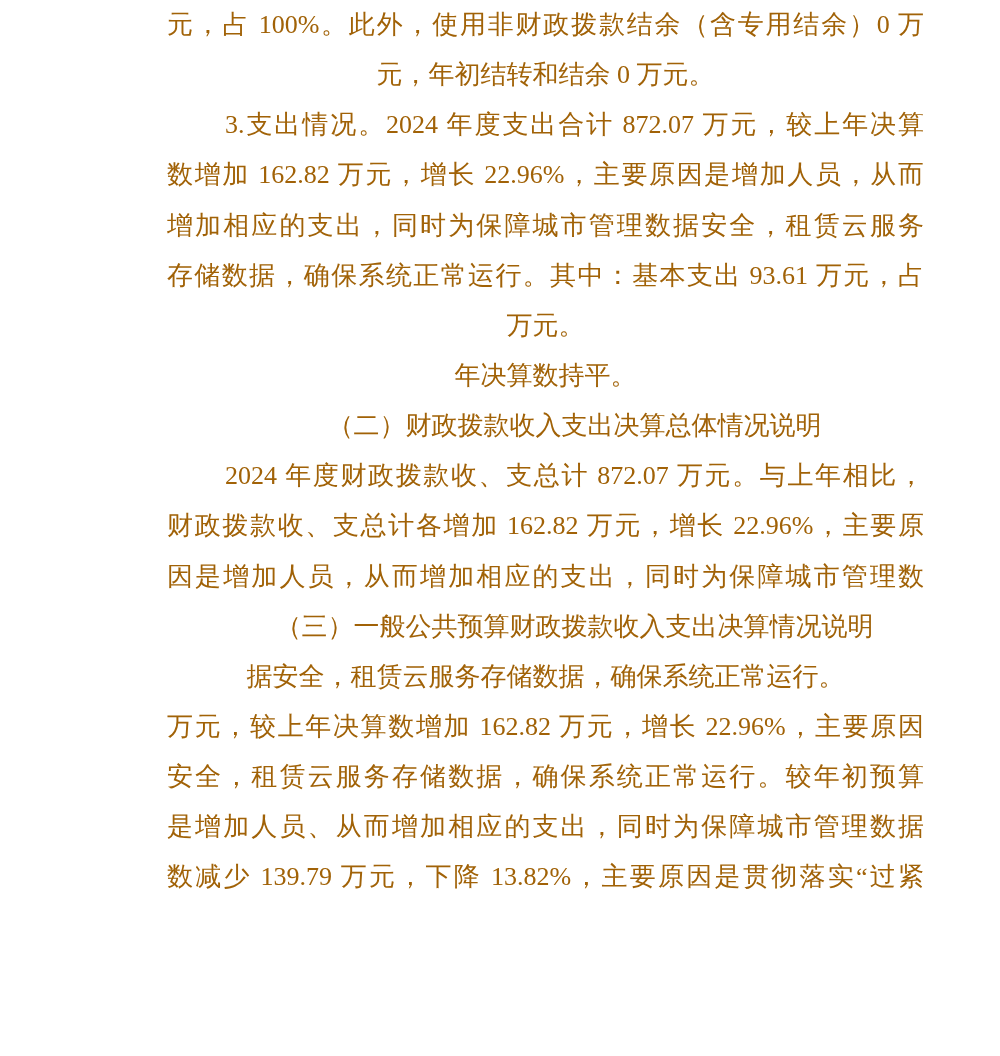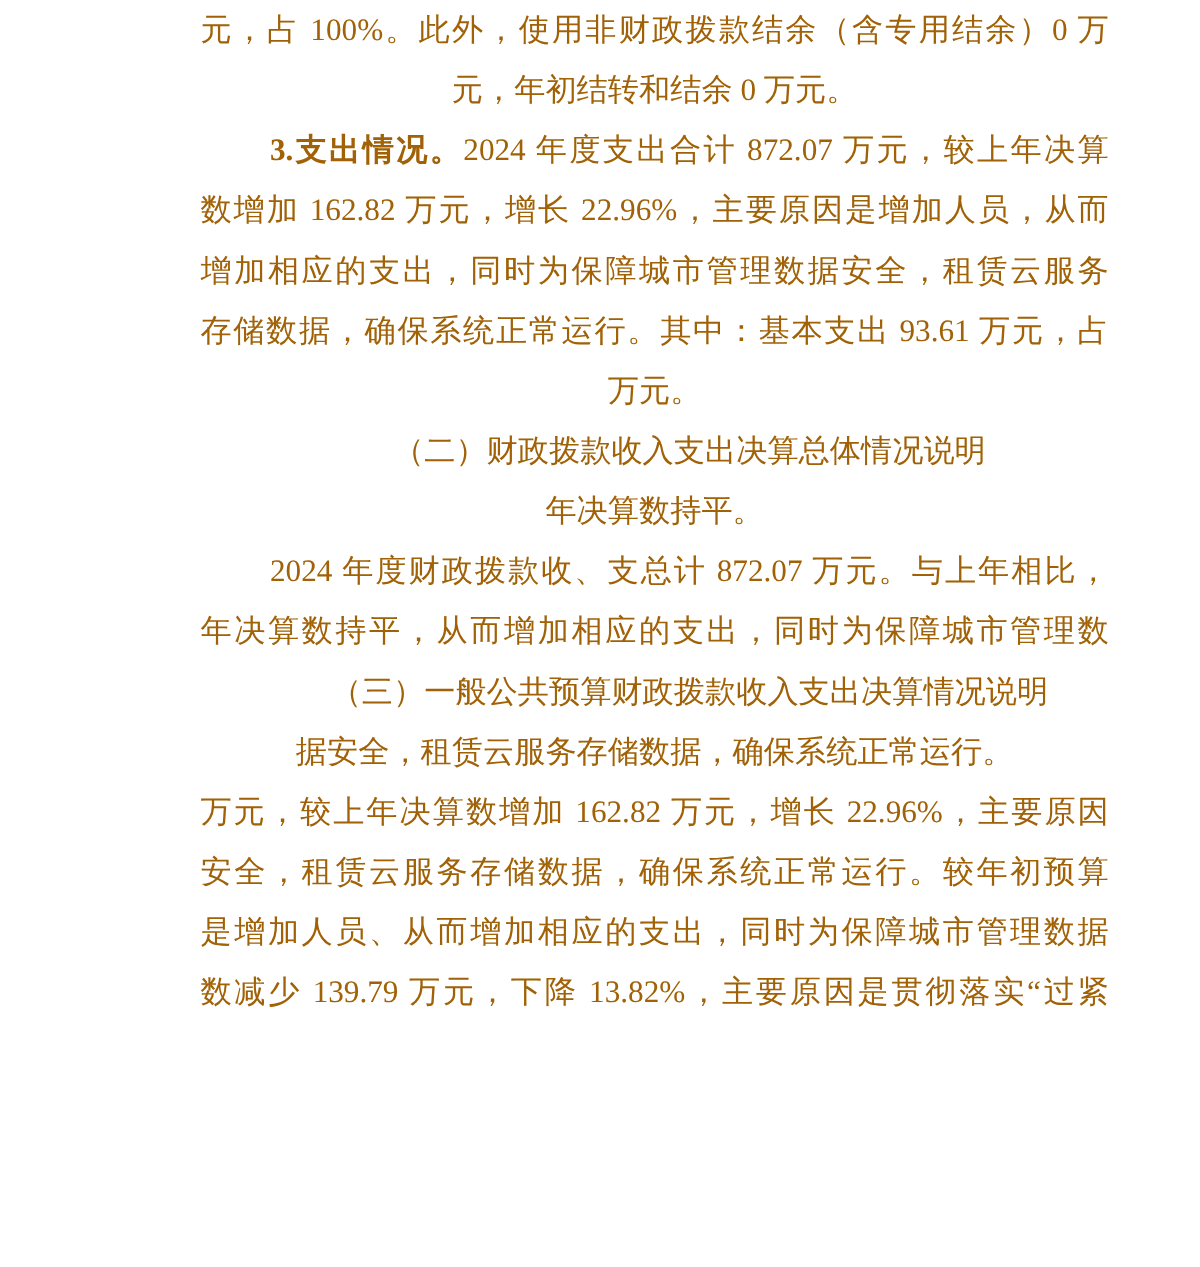--- a/index.html
+++ b/index.html
@@ -33,21 +33,21 @@
     text-align-last:justify;
   }
   .ind{
     padding-left:58px;
   }
   .kaiti{
     
     font-family:"Liberation Serif","DejaVu Serif",serif;
   }
   .b{
-    font-weight:bold;
+    font-weight:normal;
   }
 </style>
 </head>
 <body>
 
 <div class="page">
   <div class="textblock">
 
     <div class="ln j"><span class="b"></span><span>元，占 100%。此外，使用非财政拨款结余（含专用结余）0 万</span></div>
 
@@ -58,28 +58,29 @@
     <div class="ln j"><span class="b"></span><span>数增加 162.82 万元，增长 22.96%，主要原因是增加人员，从而</span></div>
 
     <div class="ln j"><span class="b"></span><span>增加相应的支出，同时为保障城市管理数据安全，租赁云服务</span></div>
 
     <div class="ln j"><span class="b"></span><span>存储数据，确保系统正常运行。其中：基本支出 93.61 万元，占</span></div>
 
 
     <div class="ln"><span class="b"></span><span>万元。</span></div>
 
 
+    <div class="ln"><span class="b"></span><span>年决算数持平。</span></div>
+
     <div class="ln ind kaiti"><span class="b"></span><span>（二）财政拨款收入支出决算总体情况说明</span></div>
-
-    <div class="ln"><span class="b"></span><span>年决算数持平。</span></div>
 
     <div class="ln j ind"><span class="b"></span><span>2024 年度财政拨款收、支总计 872.07 万元。与上年相比，</span></div>
 
+    <div class="ln j"><span class="b"></span><span>财政拨款收、支总计各增加 162.82 万元，增长 22.96%，主要原</span></div>
 
-    <div class="ln j"><span class="b"></span><span>年决算数持平，从而增加相应的支出，同时为保障城市管理数</span></div>
+    <div class="ln j"><span class="b"></span><span>因是增加人员，从而增加相应的支出，同时为保障城市管理数</span></div>
 
     <div class="ln ind kaiti"><span class="b"></span><span>（三）一般公共预算财政拨款收入支出决算情况说明</span></div>
 
     <div class="ln"><span class="b"></span><span>据安全，租赁云服务存储数据，确保系统正常运行。</span></div>
 
 
     <div class="ln j"><span class="b"></span><span>万元，较上年决算数增加 162.82 万元，增长 22.96%，主要原因</span></div>
 
     <div class="ln j"><span class="b"></span><span>安全，租赁云服务存储数据，确保系统正常运行。较年初预算</span></div>
 

